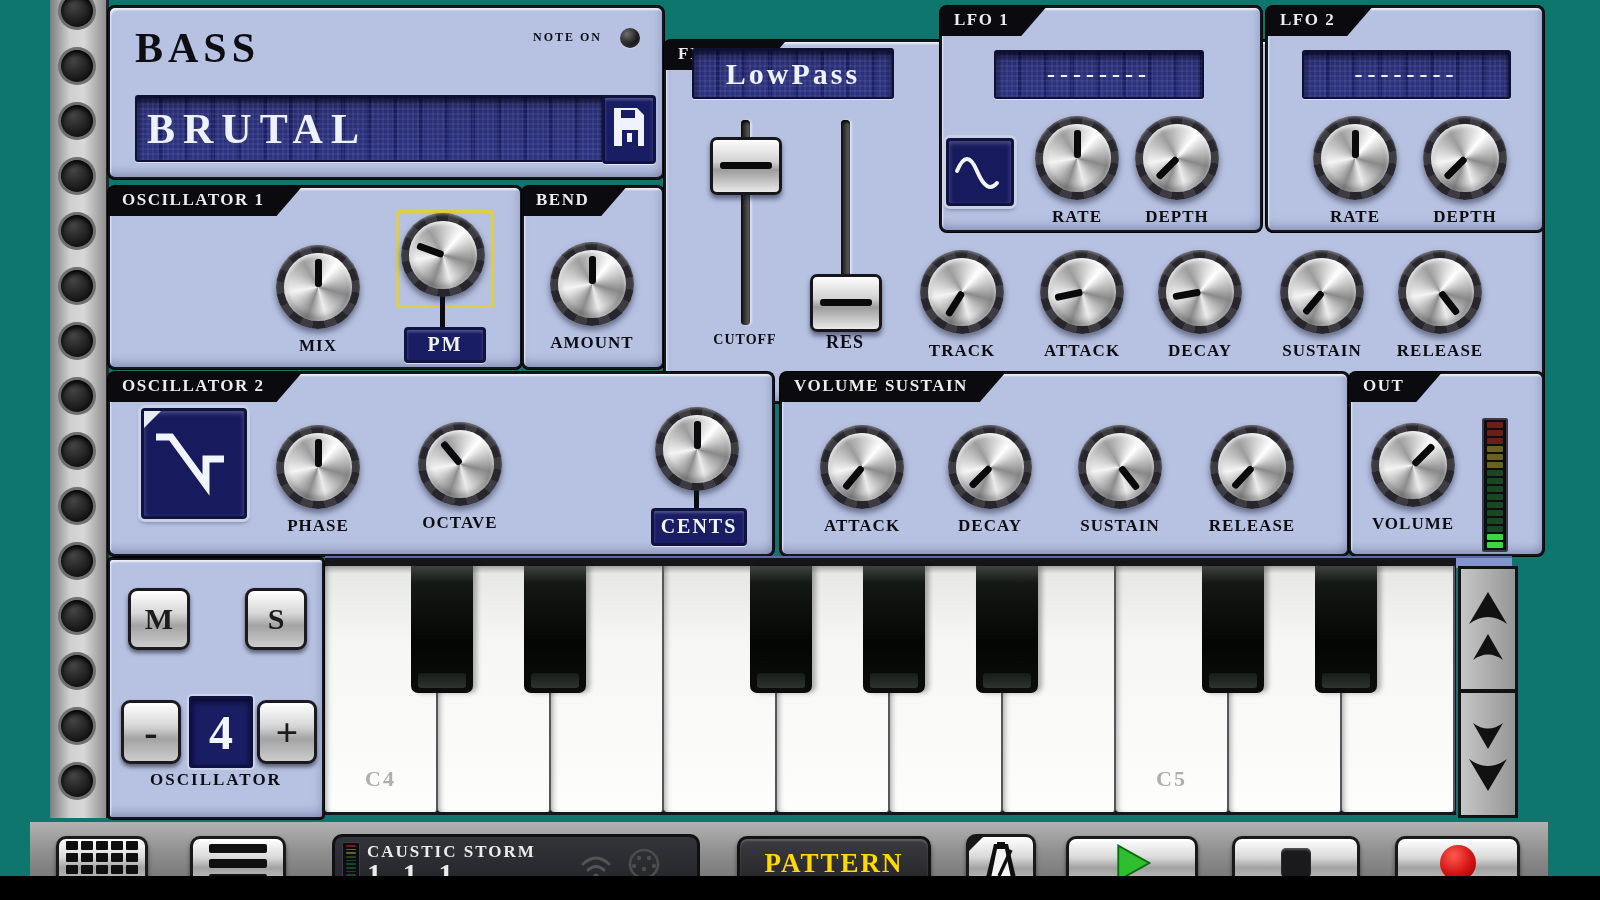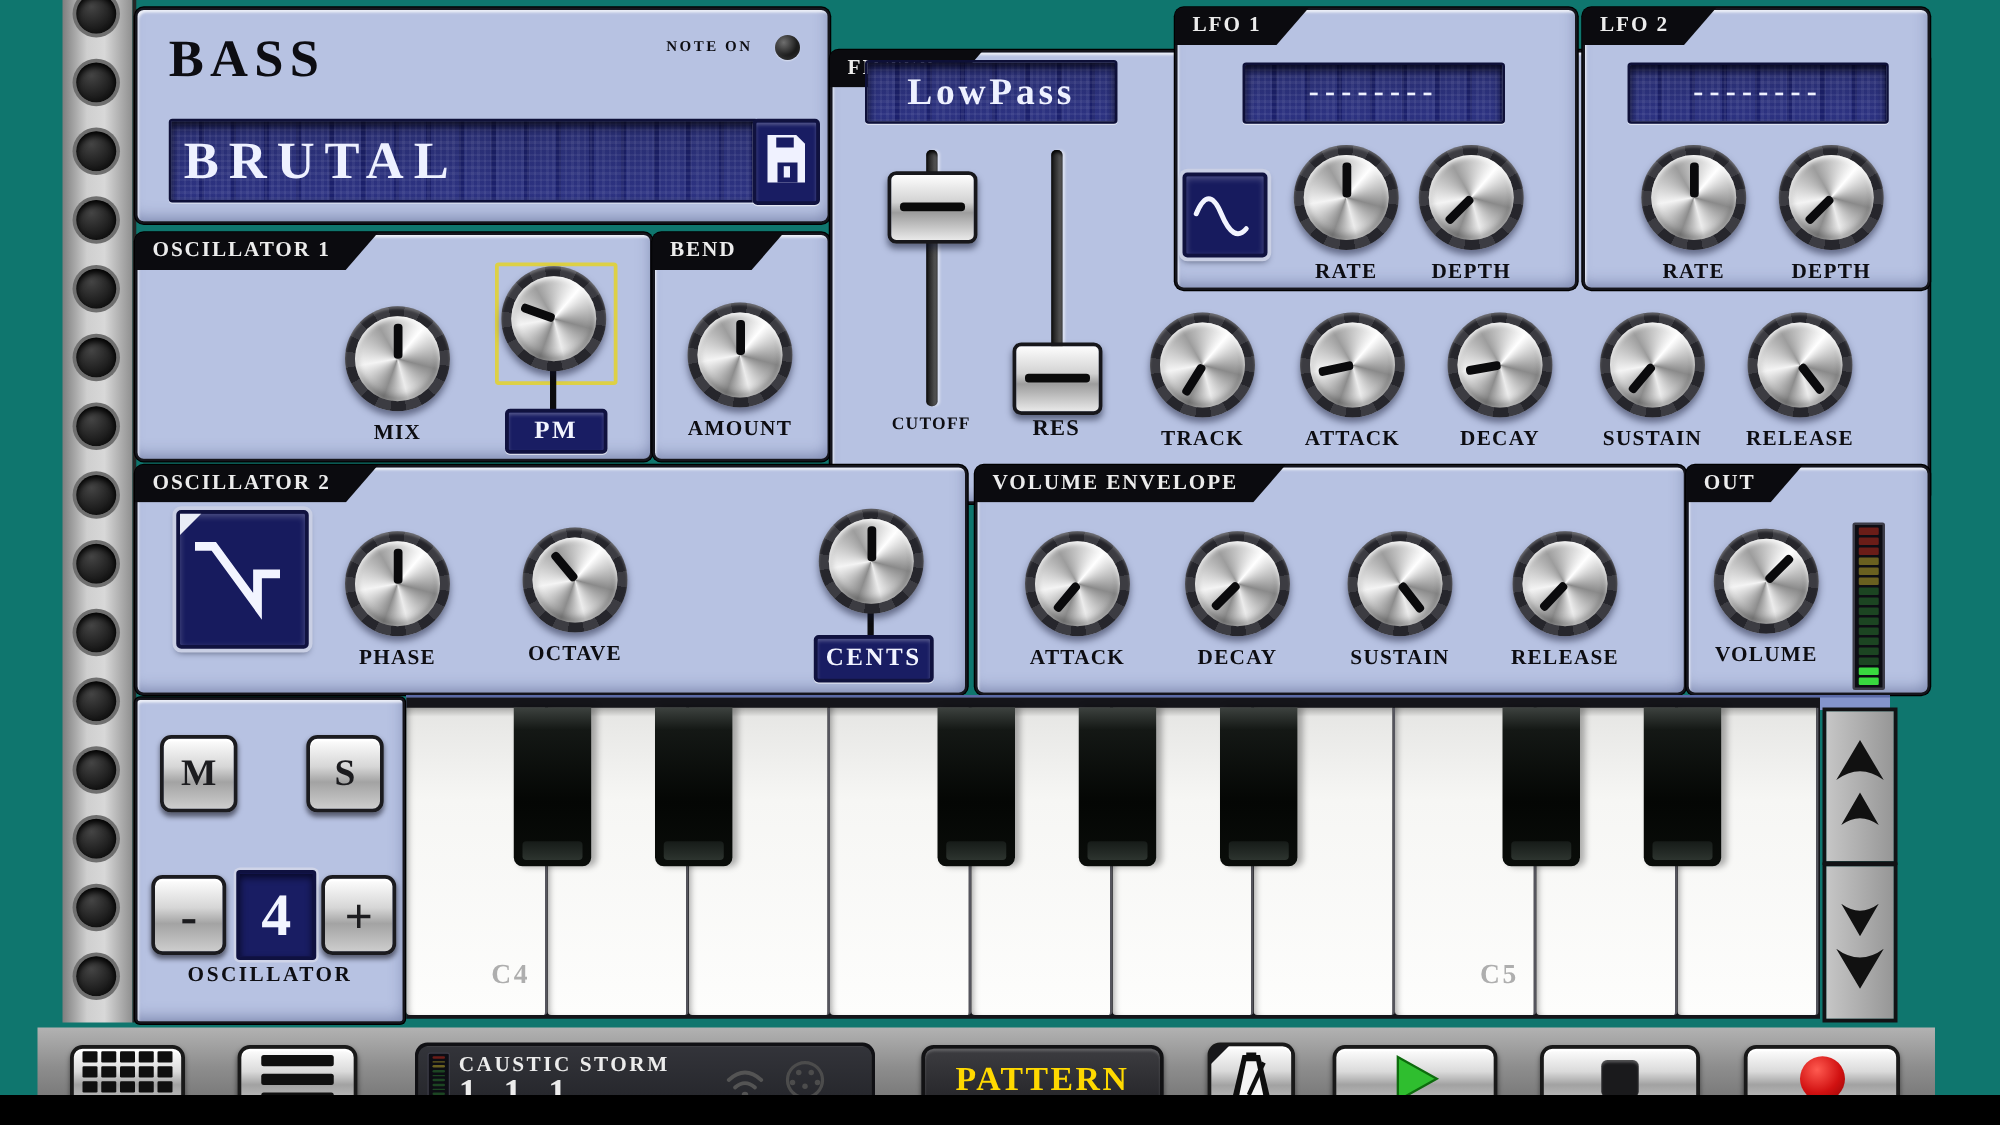--- a/index.html
+++ b/index.html
@@ -74,21 +74,21 @@
            box-shadow:0 0 0 2px #cfd4e8, inset 0 3px 6px rgba(0,0,15,.7);}
   .paneltext{position:absolute;font-weight:bold;color:#0d0d12;letter-spacing:2px;}
   
   .kbstrip{position:absolute;background:#8494cc;border-top:2px solid #5b6aa6;}
   .keyboard{position:absolute;background:#15151a;}
   .wkey{position:absolute;top:8px;width:113px;height:246px;box-sizing:border-box;
         background:linear-gradient(180deg,#a9a9a7 0,#e7e7e5 3%,#f6f6f4 30%,#fdfdfc);
         border-right:2px solid #55555d;border-radius:0 0 3px 3px;
         box-shadow:inset 5px 0 6px -4px rgba(0,0,0,.4);}
   .wkey .klab{position:absolute;bottom:20px;width:100%;text-align:center;color:#aeaeae;
-        font-size:22px;font-weight:bold;letter-spacing:2px;padding-left:28px;}
+        font-size:22px;font-weight:bold;letter-spacing:2px;}
   .bkey{position:absolute;top:8px;width:62px;height:127px;border-radius:0 0 7px 7px;
         background:linear-gradient(180deg,#3d423f 0,#141815 14%,#040604 60%,#0a0d0a);
         box-shadow:4px 0 5px rgba(0,0,0,.3);}
   .bkey::after{content:"";position:absolute;left:7px;right:7px;bottom:5px;height:15px;
         background:linear-gradient(180deg,#161b18,#2d342f);border-radius:3px;}
   .octbtn{position:absolute;width:54px;background:linear-gradient(90deg,#c6c6c6,#969696);
           border:3px solid #121215;display:flex;align-items:center;justify-content:center;}
   
   .tbar{position:absolute;left:30px;top:822px;width:1518px;height:71px;
         background:linear-gradient(180deg,#b2b2b2,#8d8d8d 45%,#6d6d6d);}
@@ -325,21 +325,21 @@
   <div class="knob" style="left:637px;top:407px;">
     <div class="kbody">
         <div class="kcap">
           <div class="kptr" style="transform: rotate(0deg);"></div>
         </div>
       </div>
   </div>
   <div class="navybtn" style="left:651px;top:508px;width:90px;height:32px;line-height:30px;">CENTS</div>
 
   <div class="panel" style="left:780px;top:372px;width:565px;height:180px;">
-    <div class="tab"><span>VOLUME ENVELOPE</span></div>
+    <div class="tab"><span>VOLUME SUSTAIN</span></div>
   </div>
   <div class="knob" style="left:802px;top:425px;">
     <div class="kbody">
         <div class="kcap">
           <div class="kptr" style="transform: rotate(-140deg);"></div>
         </div>
       </div>
     <div class="klabel">ATTACK</div>
   </div>
   <div class="knob" style="left:930px;top:425px;">

